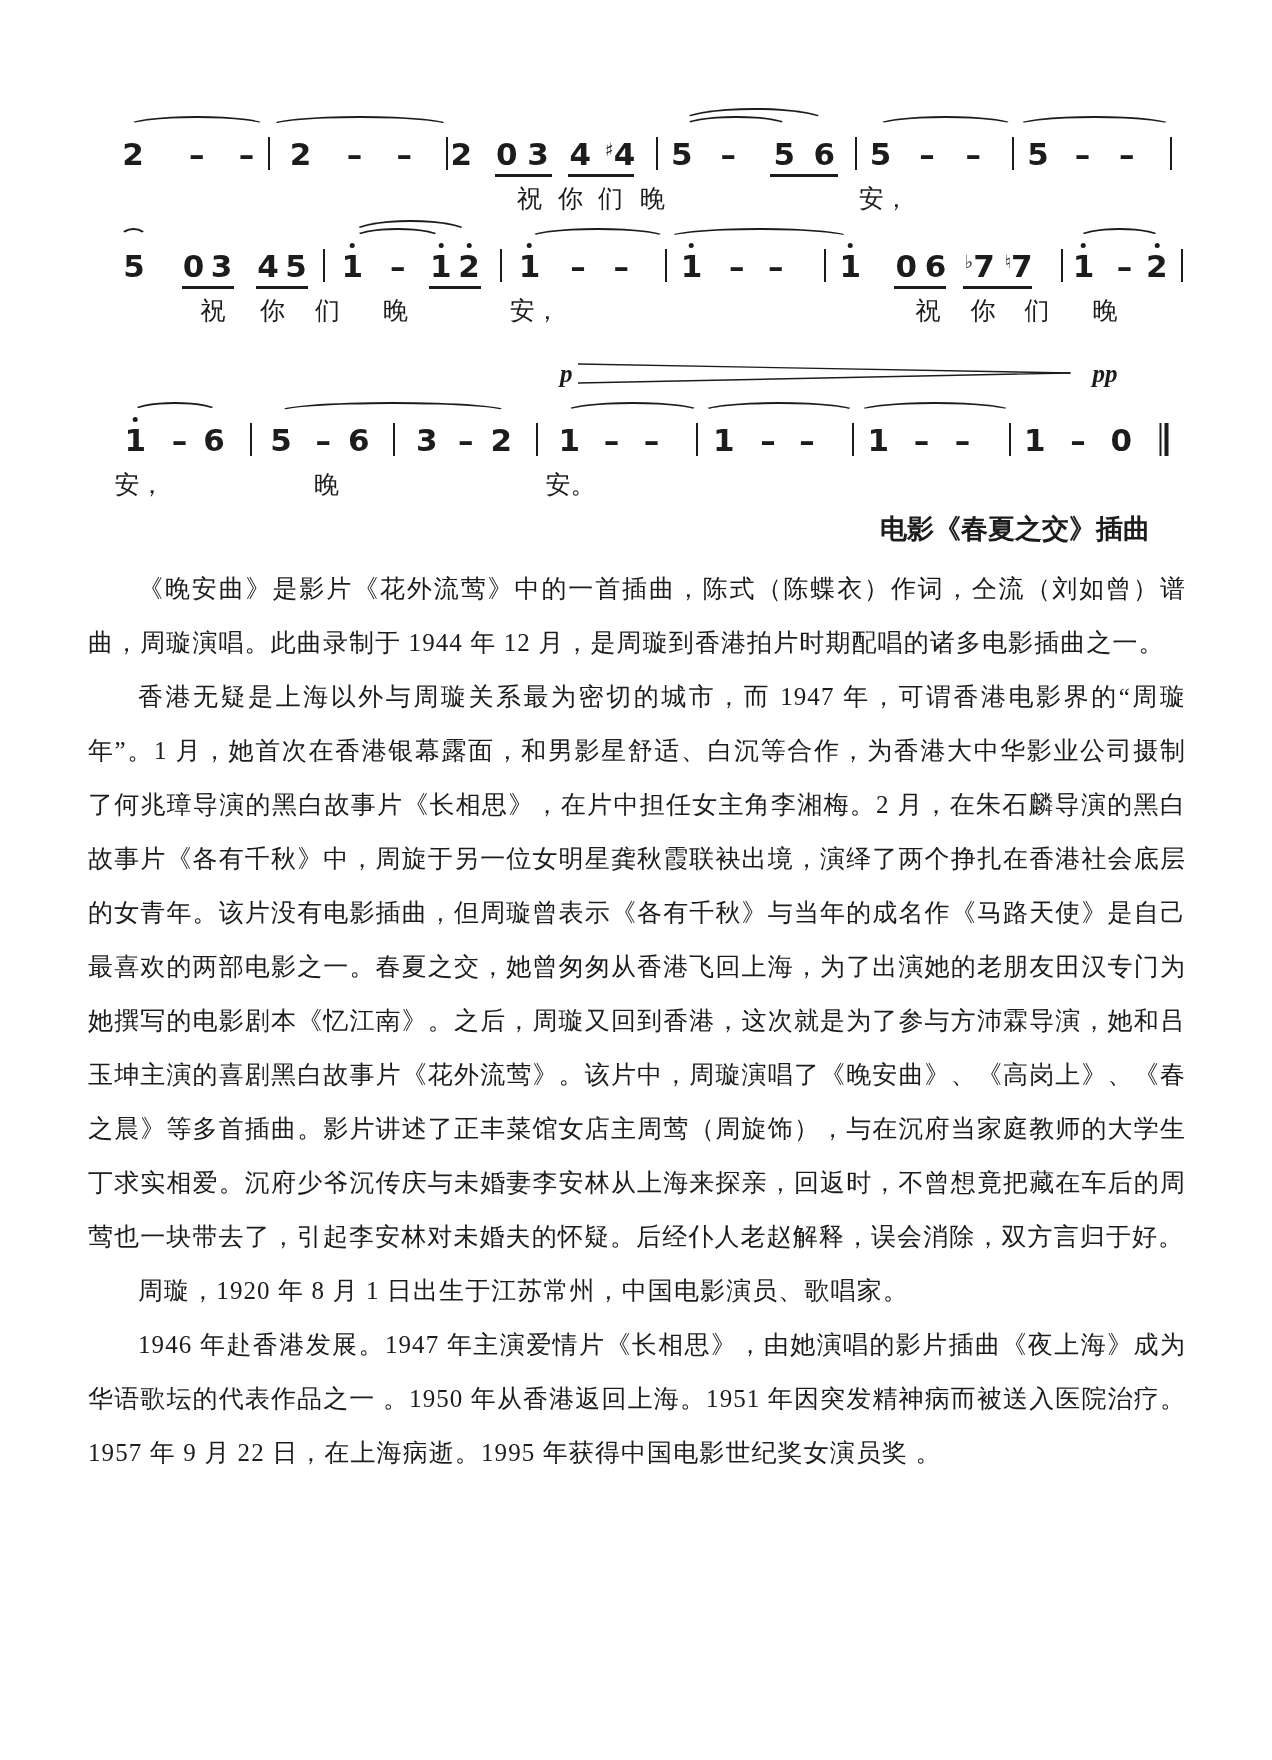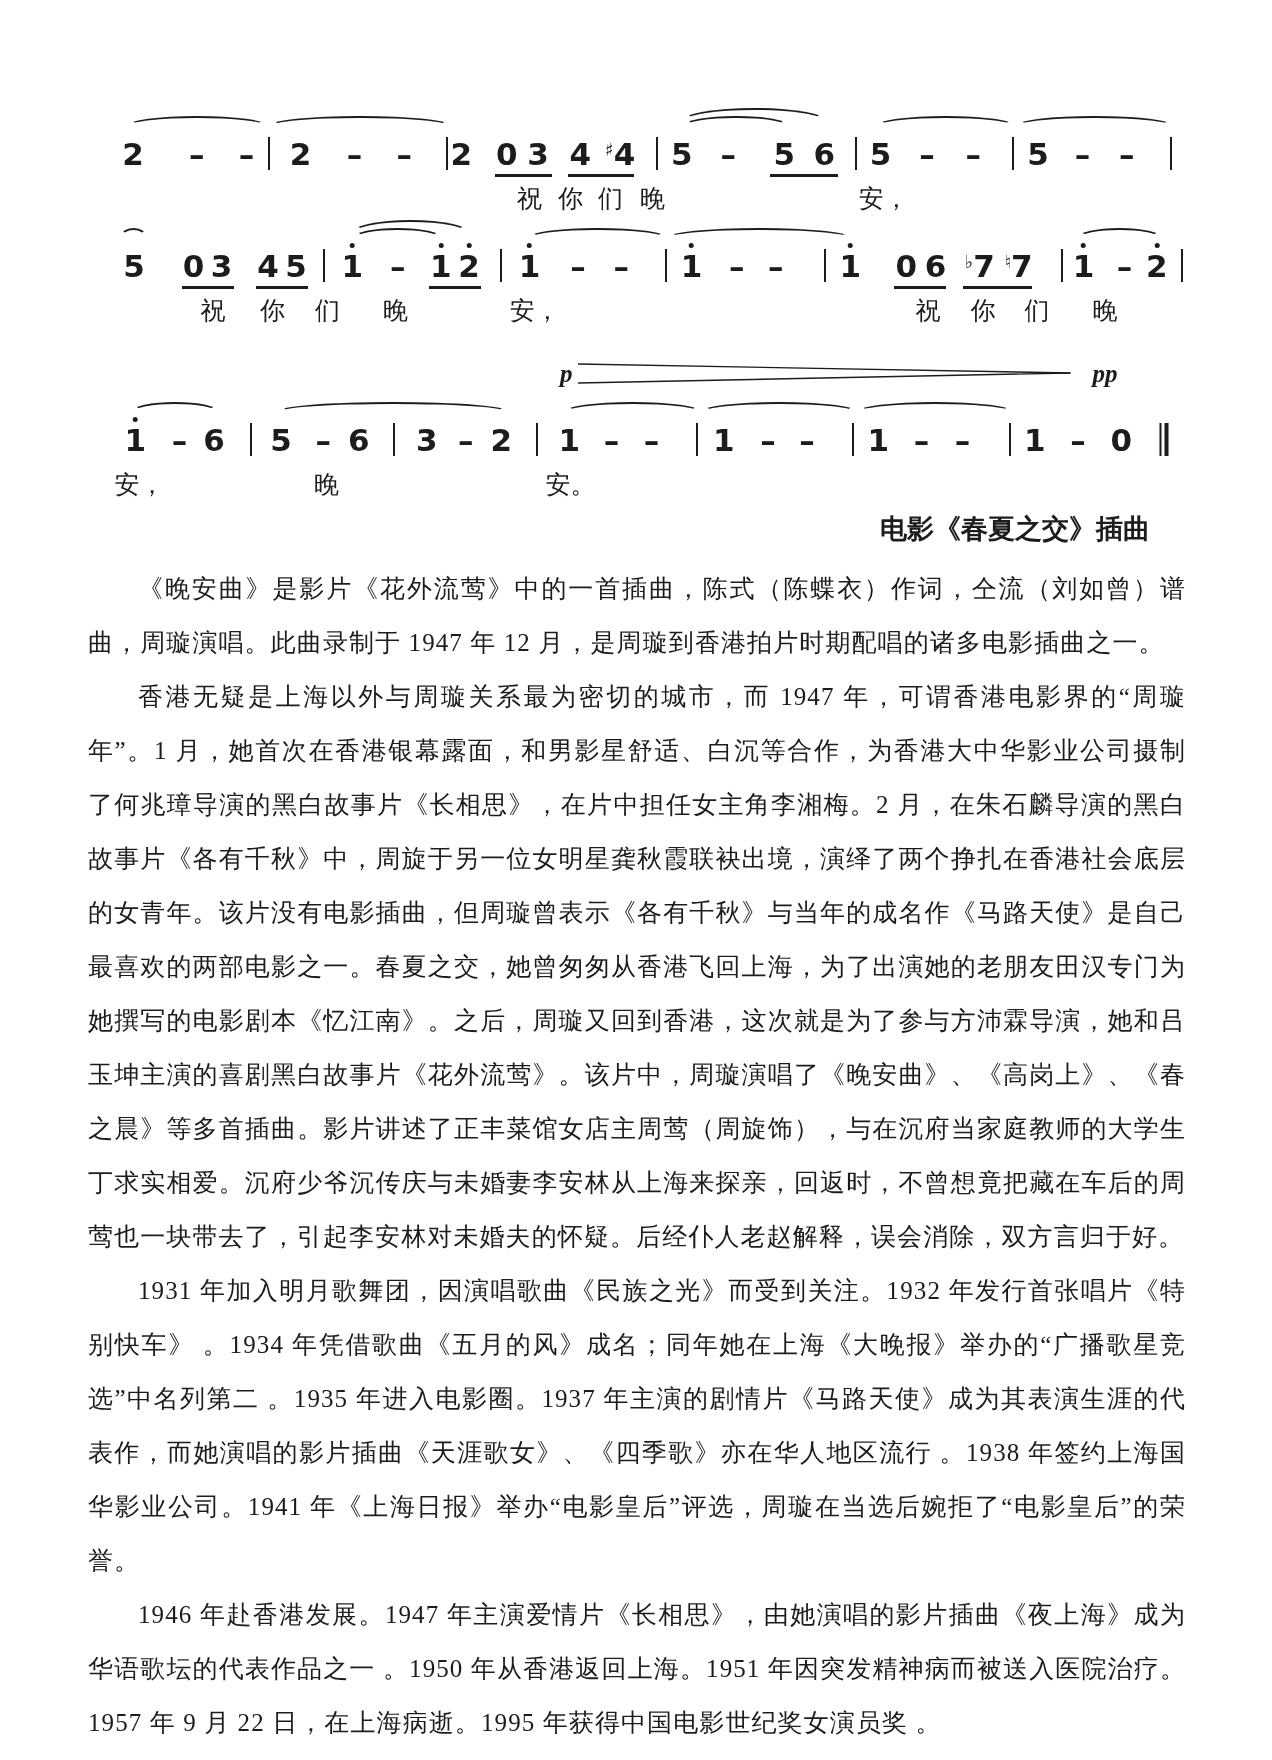--- a/index.html
+++ b/index.html
@@ -217,18 +217,18 @@
           <span class="tk" style="left: 94.1%;">0</span>
           <div class="endbar" style="left: 98.1%;"></div>
           <span class="lyr" style="left: 3.2%;">安，</span>
           <span class="lyr" style="left: 20.5%;">晚</span>
           <span class="lyr" style="left: 43.1%;">安。</span>
         </div>
       </div>
     </div>
   <div class="attribution">电影《春夏之交》插曲</div>
   <div class="body-text" id="article-body">
-      <p class="para">《晚安曲》是影片《花外流莺》中的一首插曲，陈式（陈蝶衣）作词，仝流（刘如曾）谱曲，周璇演唱。此曲录制于 1947 年 12 月，是周璇到香港拍片时期配唱的诸多电影插曲之一。</p>
+      <p class="para">《晚安曲》是影片《花外流莺》中的一首插曲，陈式（陈蝶衣）作词，仝流（刘如曾）谱曲，周璇演唱。此曲录制于 1944 年 12 月，是周璇到香港拍片时期配唱的诸多电影插曲之一。</p>
       <p class="para">香港无疑是上海以外与周璇关系最为密切的城市，而 1947 年，可谓香港电影界的“周璇年”。1 月，她首次在香港银幕露面，和男影星舒适、白沉等合作，为香港大中华影业公司摄制了何兆璋导演的黑白故事片《长相思》，在片中担任女主角李湘梅。2 月，在朱石麟导演的黑白故事片《各有千秋》中，周旋于另一位女明星龚秋霞联袂出境，演绎了两个挣扎在香港社会底层的女青年。该片没有电影插曲，但周璇曾表示《各有千秋》与当年的成名作《马路天使》是自己最喜欢的两部电影之一。春夏之交，她曾匆匆从香港飞回上海，为了出演她的老朋友田汉专门为她撰写的电影剧本《忆江南》。之后，周璇又回到香港，这次就是为了参与方沛霖导演，她和吕玉坤主演的喜剧黑白故事片《花外流莺》。该片中，周璇演唱了《晚安曲》、《高岗上》、《春之晨》等多首插曲。影片讲述了正丰菜馆女店主周莺（周旋饰），与在沉府当家庭教师的大学生丁求实相爱。沉府少爷沉传庆与未婚妻李安林从上海来探亲，回返时，不曾想竟把藏在车后的周莺也一块带去了，引起李安林对未婚夫的怀疑。后经仆人老赵解释，误会消除，双方言归于好。</p>
-      <p class="para">1931 年加入明月歌舞团，因演唱歌曲《民族之光》而受到关注。1932 年发行首张唱片《特别快车》 。1934 年凭借歌曲《五月的风》成名；同年她在上海《大晚报》举办的“广播歌星竞选”中名列第二 。1935 年进入电影圈。1937 年主演的剧情片《马路天使》成为其表演生涯的代表作，而她演唱的影片插曲《天涯歌女》、《四季歌》亦在华人地区流行 。1938 年签约上海国华影业公司。1941 年《上海日报》举办“电影皇后”评选，周璇在当选后婉拒了“电影皇后”的荣誉。</p>
+      <p class="para">周璇，1920 年 8 月 1 日出生于江苏常州，中国电影演员、歌唱家。</p>
       <p class="para">1946 年赴香港发展。1947 年主演爱情片《长相思》，由她演唱的影片插曲《夜上海》成为华语歌坛的代表作品之一 。1950 年从香港返回上海。1951 年因突发精神病而被送入医院治疗。1957 年 9 月 22 日，在上海病逝。1995 年获得中国电影世纪奖女演员奖 。</p>
     </div>
 </div>
 
 </body></html>

